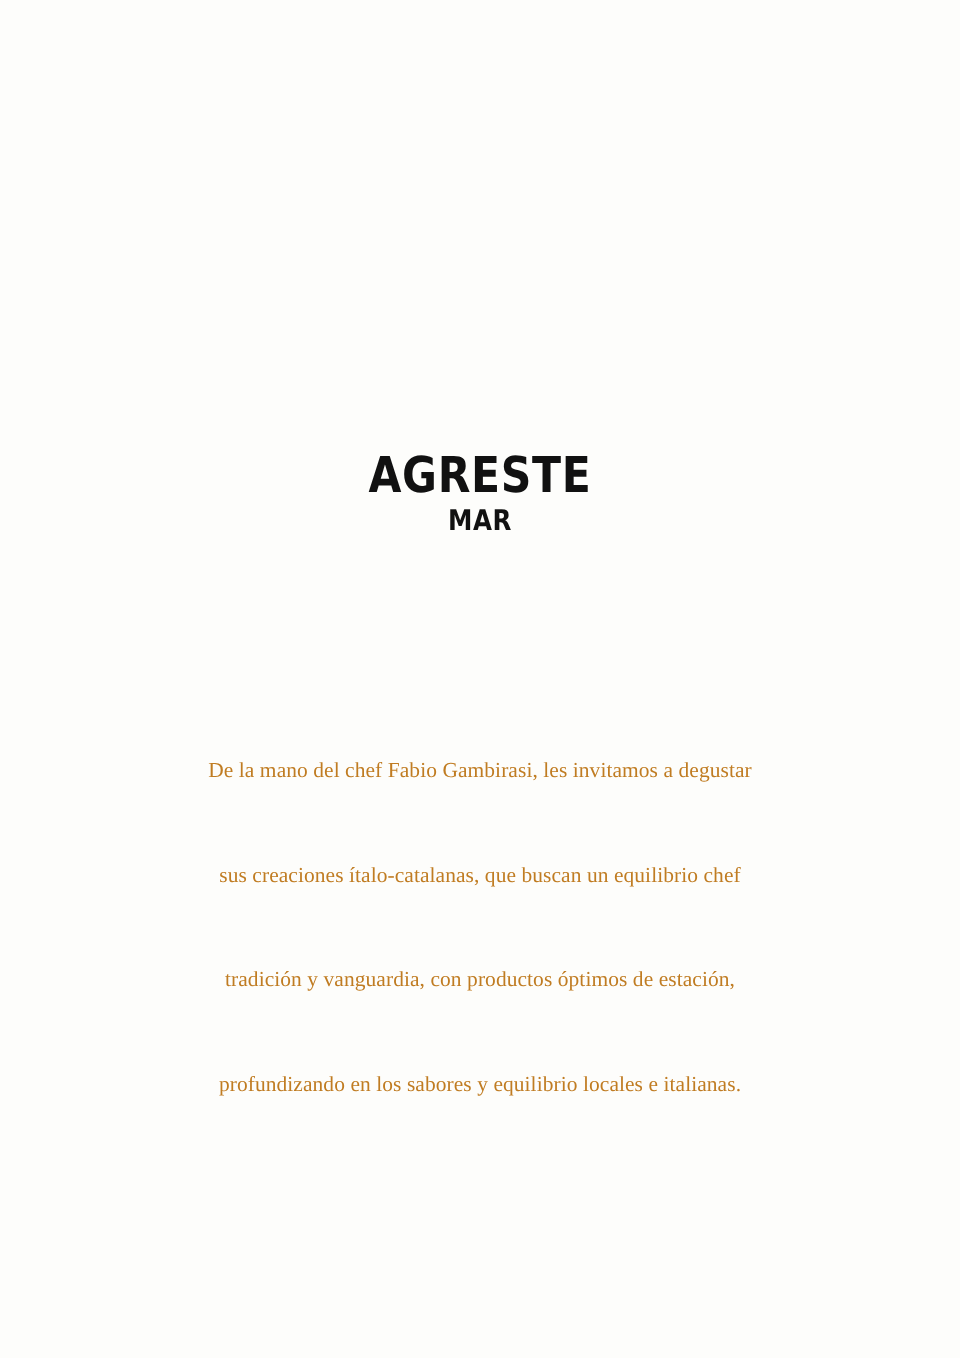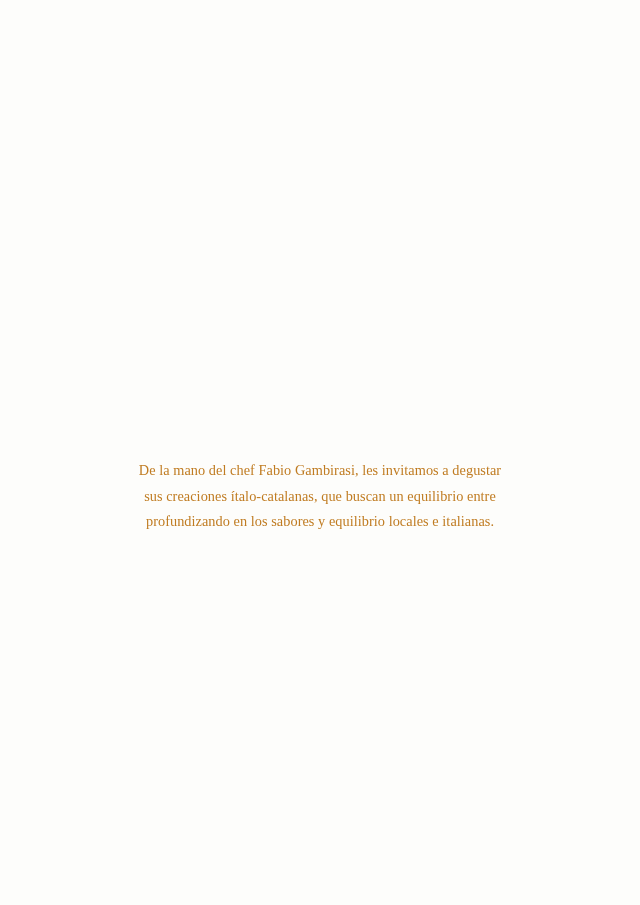--- a/index.html
+++ b/index.html
@@ -56,27 +56,33 @@
     width: 440px;
     text-align: center;
   }
   .intro-line {
     font-family: "Liberation Serif", serif;
     font-size: 14.3px;
     color: #c07c22;
     line-height: 25.5px;
     letter-spacing: 0.05px;
     white-space: nowrap;
+    margin-top: 44px;
   }
 </style>
 </head>
 <body>
 
 <div class="page">
 
+  <div class="logo-block">
+    <div class="logo-main">AGRESTE</div>
+    <div class="logo-sub">MAR</div>
+  </div>
 
   <div class="intro-block">
     <div class="intro-line">De la mano del chef Fabio Gambirasi, les invitamos a degustar</div>
-    <div class="intro-line">sus creaciones ítalo-catalanas, que buscan un equilibrio entre</div>
+    <div class="intro-line">sus creaciones ítalo-catalanas, que buscan un equilibrio chef</div>
+    <div class="intro-line">tradición y vanguardia, con productos óptimos de estación,</div>
     <div class="intro-line">profundizando en los sabores y equilibrio locales e italianas.</div>
   </div>
 
 </div>
 
 </body></html>

